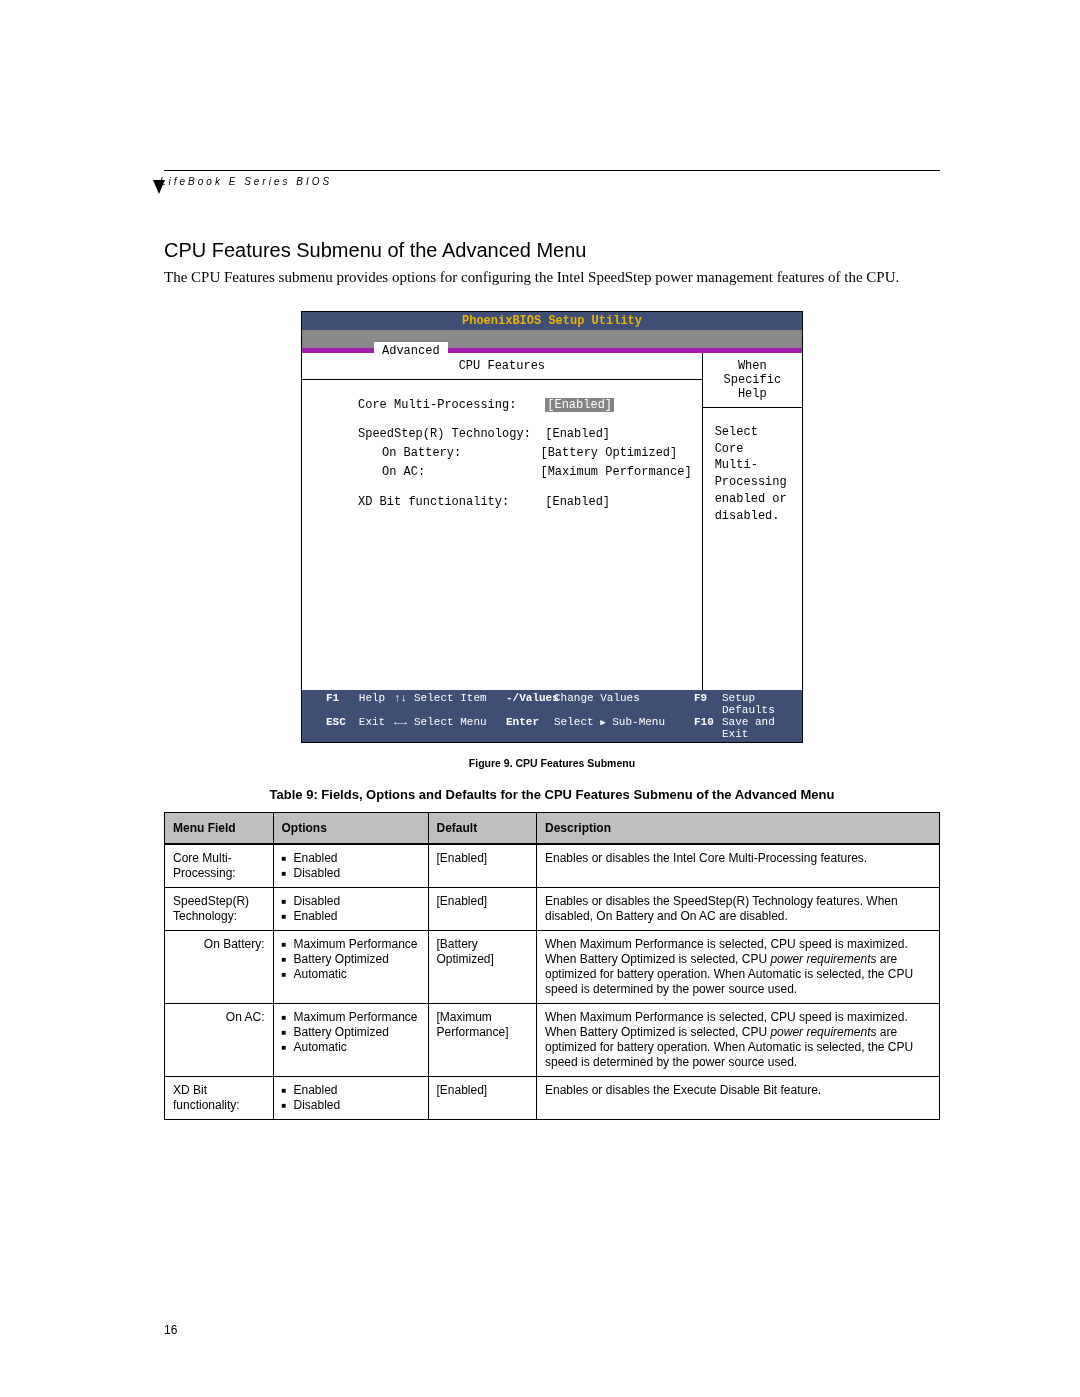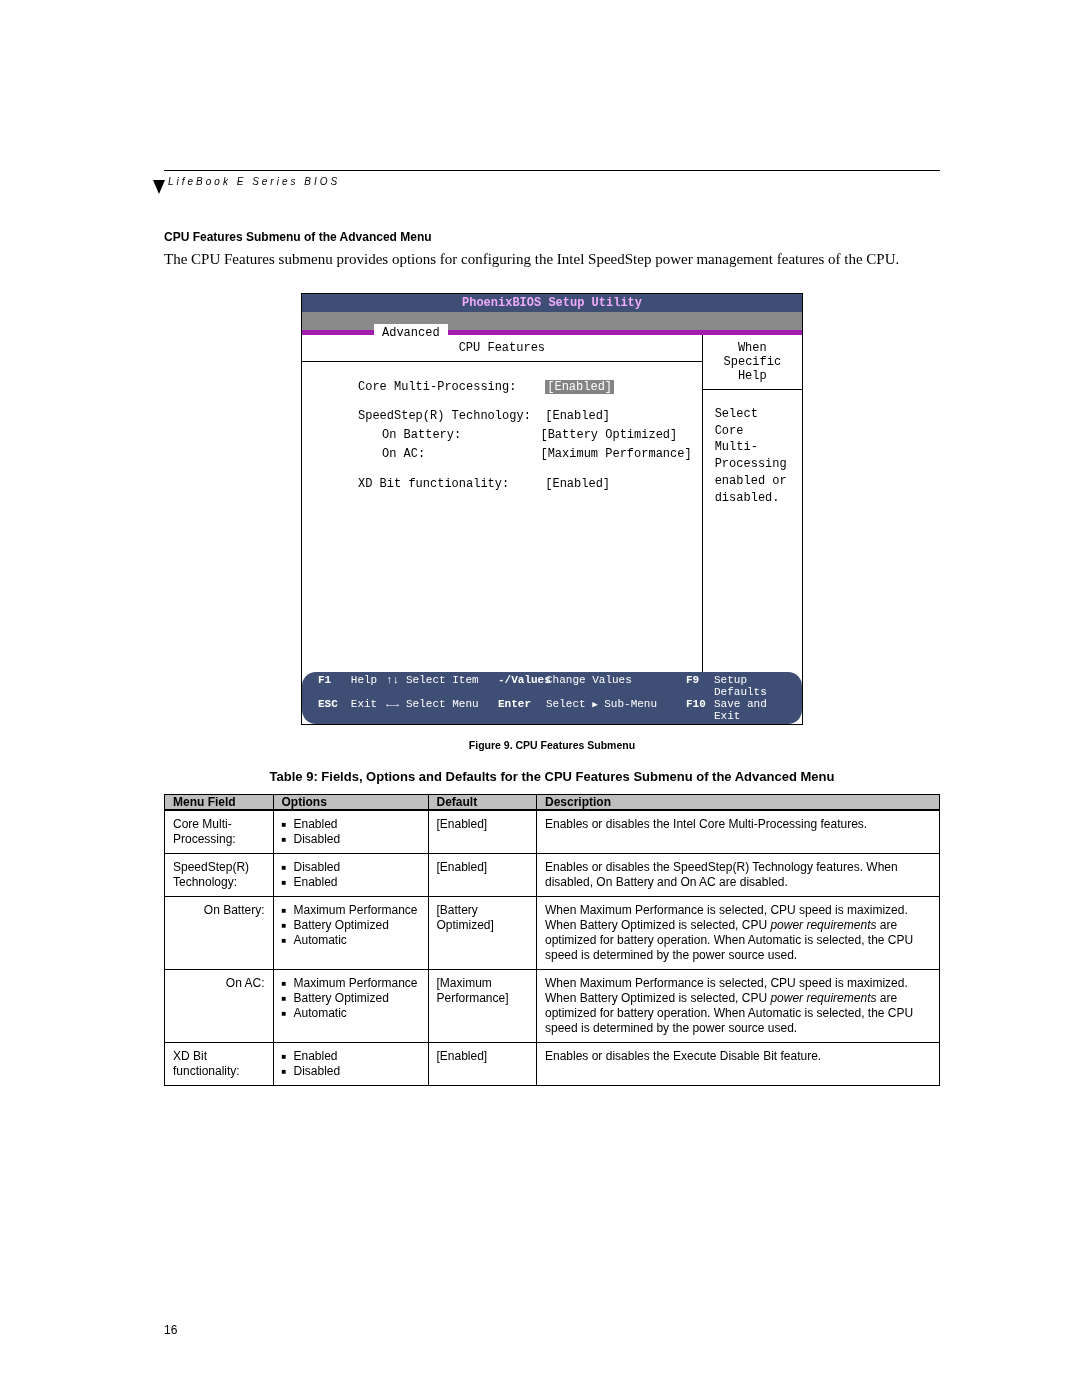--- a/index.html
+++ b/index.html
@@ -20,21 +20,21 @@
   .page-border {
     position: absolute;
     left: 164px;
     right: 140px;
     top: 170px;
     border-top: 1px solid #000;
   }
   .header-bar {
     position: absolute;
     top: 176px;
-    left: 168px;
+    left: 160px;
     right: 140px;
     font-family: Arial, Helvetica, sans-serif;
     font-size: 10px;
     letter-spacing: 3px;
     font-style: italic;
   }
   .pointer {
     position: absolute;
     top: 180px;
     left: 153px;
@@ -52,42 +52,42 @@
     font-size: 12px;
   }
   .content {
     position: absolute;
     top: 222px;
     left: 164px;
     right: 140px;
   }
   h2.sec {
     font-family: Arial, Helvetica, sans-serif;
-    font-size: 12px;
-    font-weight: bold;
-    margin: 8px 0 6px 0;
+    font-size: 20px;
+    font-weight: normal;
+    margin: 17px 0 6px 0;
   }
   p.intro {
     font-size: 15px;
     line-height: 1.25;
     margin: 0 0 24px 0;
   }
 
   
   .bios {
     width: 500px;
     margin: 0 auto 14px auto;
     border: 1px solid #000;
     font-family: "Courier New", monospace;
     font-size: 12px;
     background: #fff;
   }
   .bios .title {
     background: #3e4e74;
-    color: #f0abfc;
+    color: #eab308;
     text-align: center;
     padding: 2px 0;
     font-weight: bold;
   }
   .bios .tabs {
     background: #8a8a8a;
     color: #fff;
     height: 18px;
     position: relative;
   }
@@ -126,22 +126,21 @@
   .bios .indent { padding-left: 24px; }
   .bios .help {
     padding: 16px 12px;
     height: 250px;
     line-height: 1.4;
   }
   .bios .footer {
     background: #3e4e74;
     color: #fff;
     font-size: 11px;
-    padding: 2px 16px;
-    border-radius: 14px;
+    padding: 2px 24px;
   }
   .bios .footer .r { display: flex; }
   .bios .footer .c1 { width: 24px; font-weight: bold; }
   .bios .footer .c2 { width: 44px; text-align: center; }
   .bios .footer .c3 { width: 20px; }
   .bios .footer .c4 { width: 92px; }
   .bios .footer .c5 { width: 48px; font-weight: bold; }
   .bios .footer .c6 { width: 140px; }
   .bios .footer .c7 { width: 28px; font-weight: bold; }
   .bios .footer .c8 { flex: 1; }
@@ -165,21 +164,21 @@
 
   table.opts {
     width: 100%;
     border-collapse: collapse;
     font-family: Arial, Helvetica, sans-serif;
     font-size: 12px;
   }
   table.opts th {
     background: #bfbfbf;
     text-align: left;
-    padding: 0 8px;
+    padding: 8px 8px;
     border: 1px solid #000;
     border-bottom: 2px solid #000;
     font-weight: bold;
   }
   table.opts td {
     padding: 6px 8px;
     vertical-align: top;
     line-height: 1.25;
   }
   table.opts tbody tr td {

